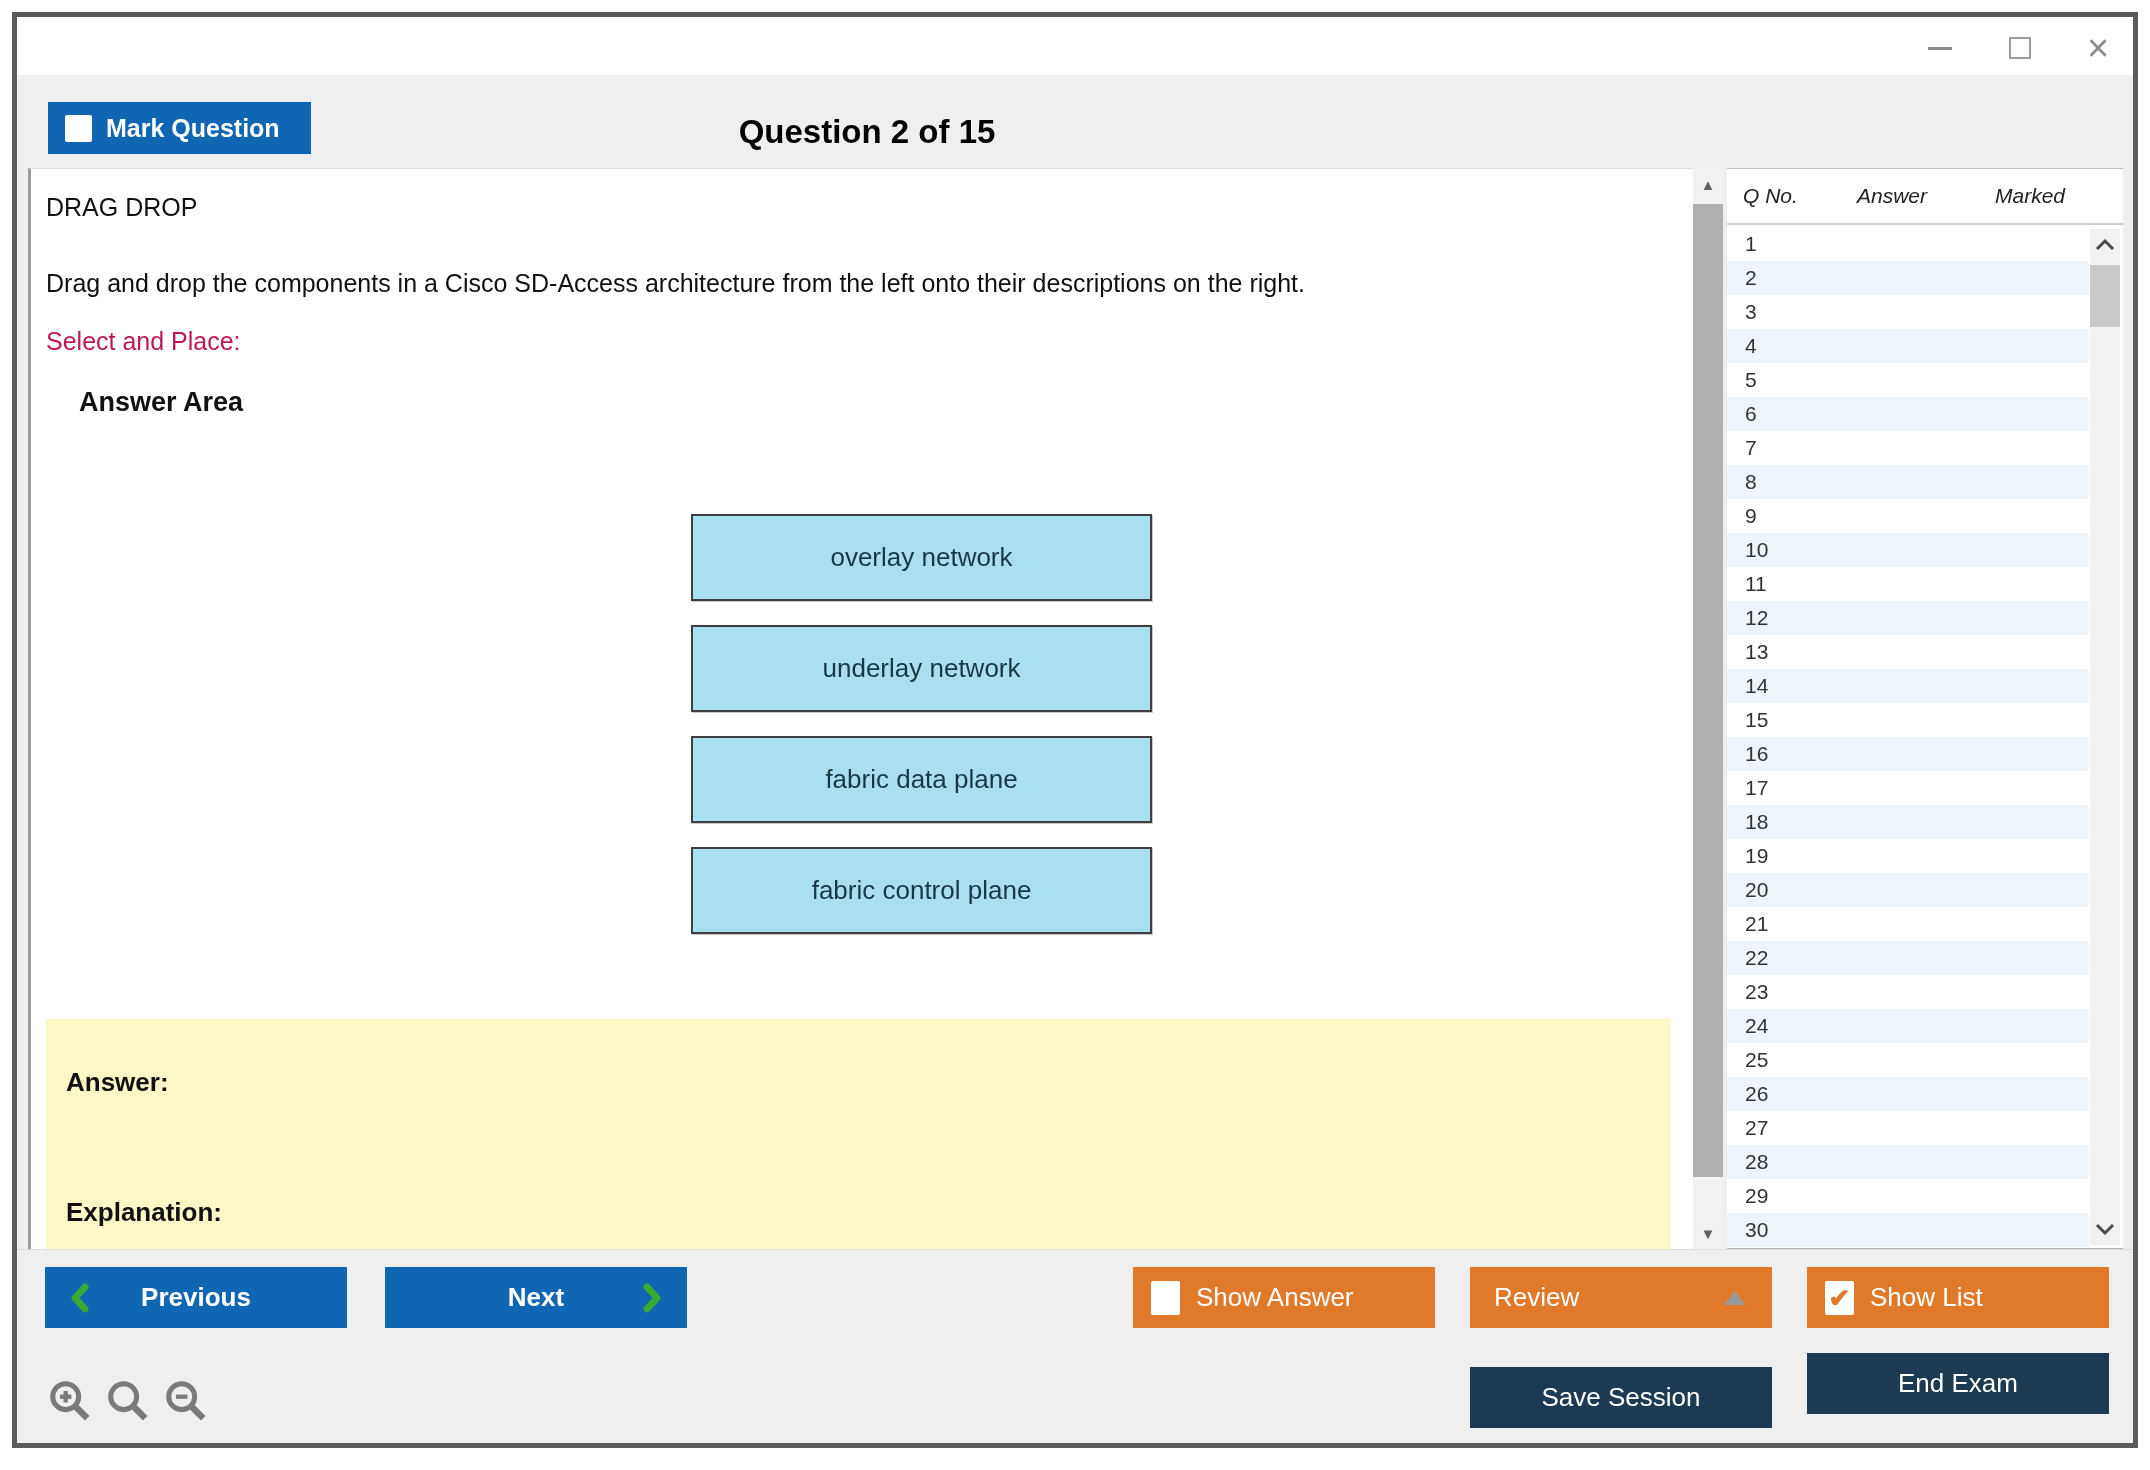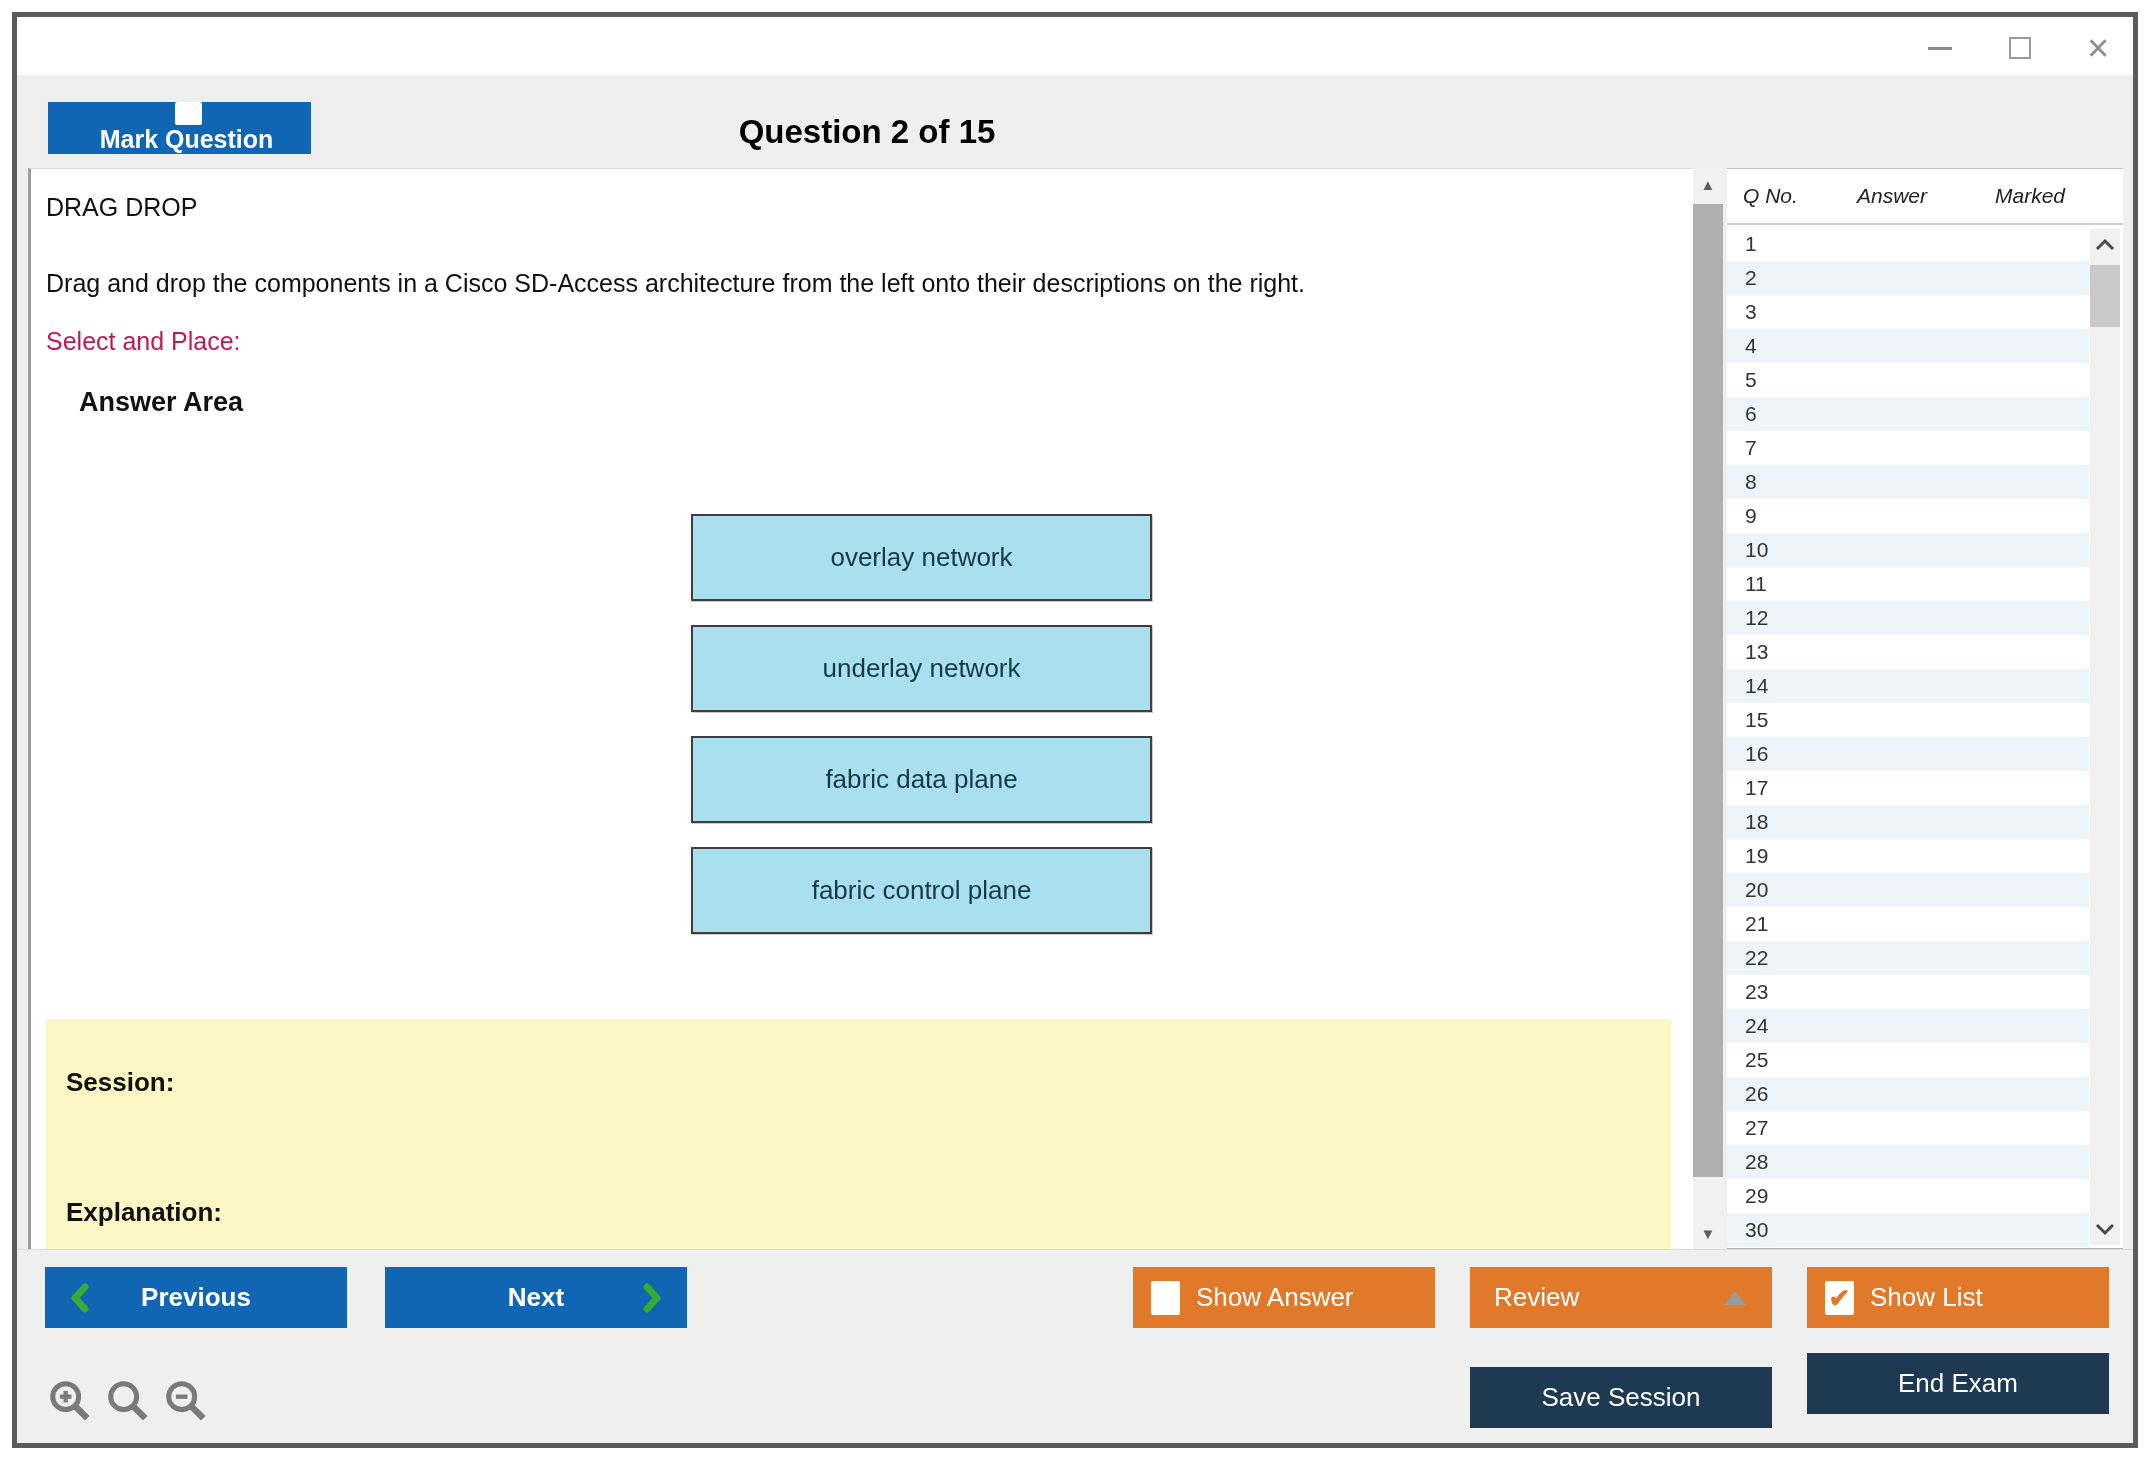--- a/index.html
+++ b/index.html
@@ -12,21 +12,21 @@
   .titlebar .title { position:absolute; left:18px; top:16px; font-size:22px; color:#1c1c1c; }
   .winctl { position:absolute; top:14px; display:flex; align-items:center; justify-content:center; width:34px; height:34px; cursor:default; }
   .ctl-min { right:176px; } .ctl-max { right:96px; } .ctl-close { right:18px; }
   .ctl-min .bar { width:24px; height:3px; background:#8c8c8c; }
   .ctl-max .box { width:22px; height:22px; border:2px solid #9a9a9a; }
   .ctl-close .x { font-size:38px; color:#8c8c8c; line-height:30px; }
 
   
   .headerbar { position:absolute; left:0; top:58px; width:100%; height:93px; background:#efefef; }
   .mark-btn { position:absolute; left:31px; top:27px; width:263px; height:52px; background:#1066b3;
-              display:flex; align-items:center; cursor:pointer;flex-direction:column; }
+              display:flex; align-items:center; cursor:pointer; }
   .mark-btn .chk { width:27px; height:27px; background:#ffffff; margin-left:17px; border-radius:2px; }
   .mark-btn .lbl { color:#ffffff; font-weight:bold; font-size:25px; margin-left:14px; }
   .q-counter { position:absolute; left:0; top:38px; width:1700px; text-align:center;
                font-size:33px; font-weight:bold; color:#000000; }
 
   
   .main-panel { position:absolute; left:11px; top:151px; width:1665px; height:1081px;
                 background:#ffffff; border-left:3px solid #9c9c9c; border-top:1px solid #dedede; }
   .t-dragdrop   { position:absolute; left:15px; top:24px;  font-size:25px; color:#111; }
   .t-instruction{ position:absolute; left:15px; top:100px; font-size:25px; color:#111; }
@@ -118,21 +118,21 @@
     <div class="t-answerarea">Answer Area</div>
 
     <div class="drag-items">
         <div class="drag-box">overlay network</div>
         <div class="drag-box">underlay network</div>
         <div class="drag-box">fabric data plane</div>
         <div class="drag-box">fabric control plane</div>
       </div>
 
     <div class="answer-panel">
-      <div class="t-answer">Session:</div>
+      <div class="t-answer">Answer:</div>
       <div class="t-explanation">Explanation:</div>
     </div>
   </div>
 
   <div class="main-scroll">
     <div class="ms-arrow ms-up">▲</div>
     <div class="ms-thumb"></div>
     <div class="ms-arrow ms-down">▼</div>
   </div>
 

